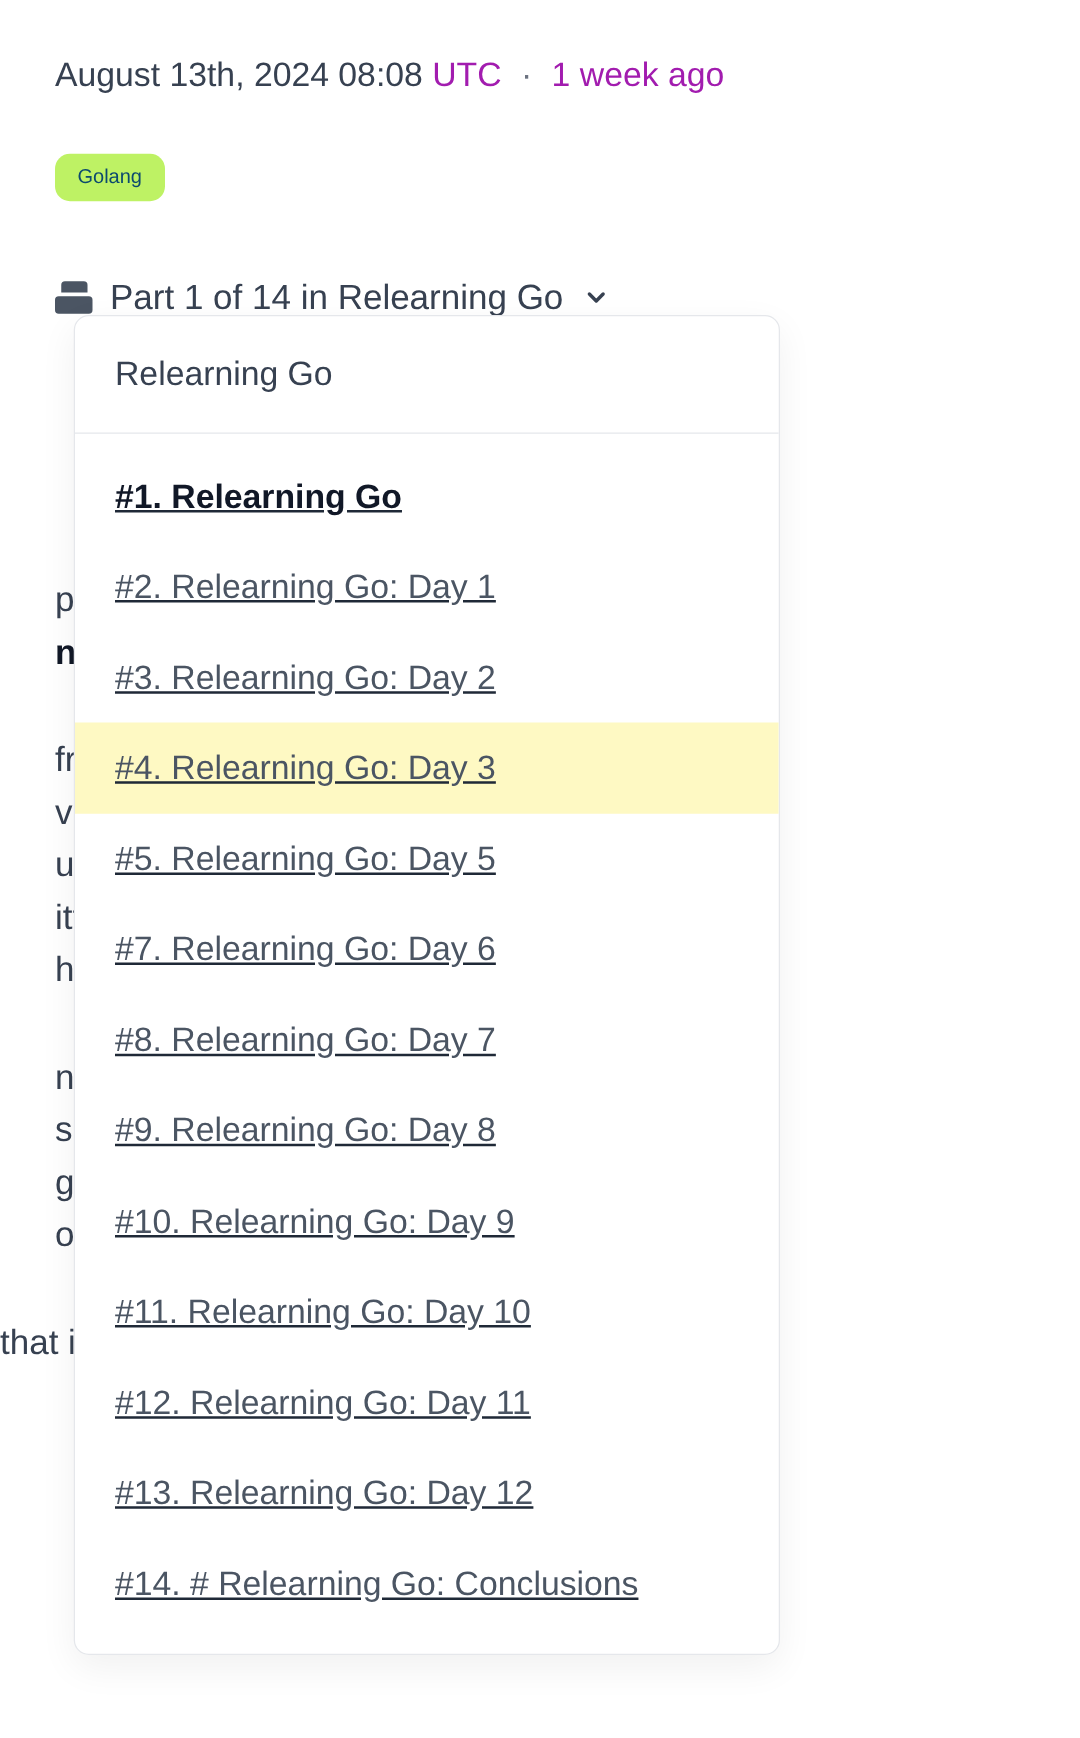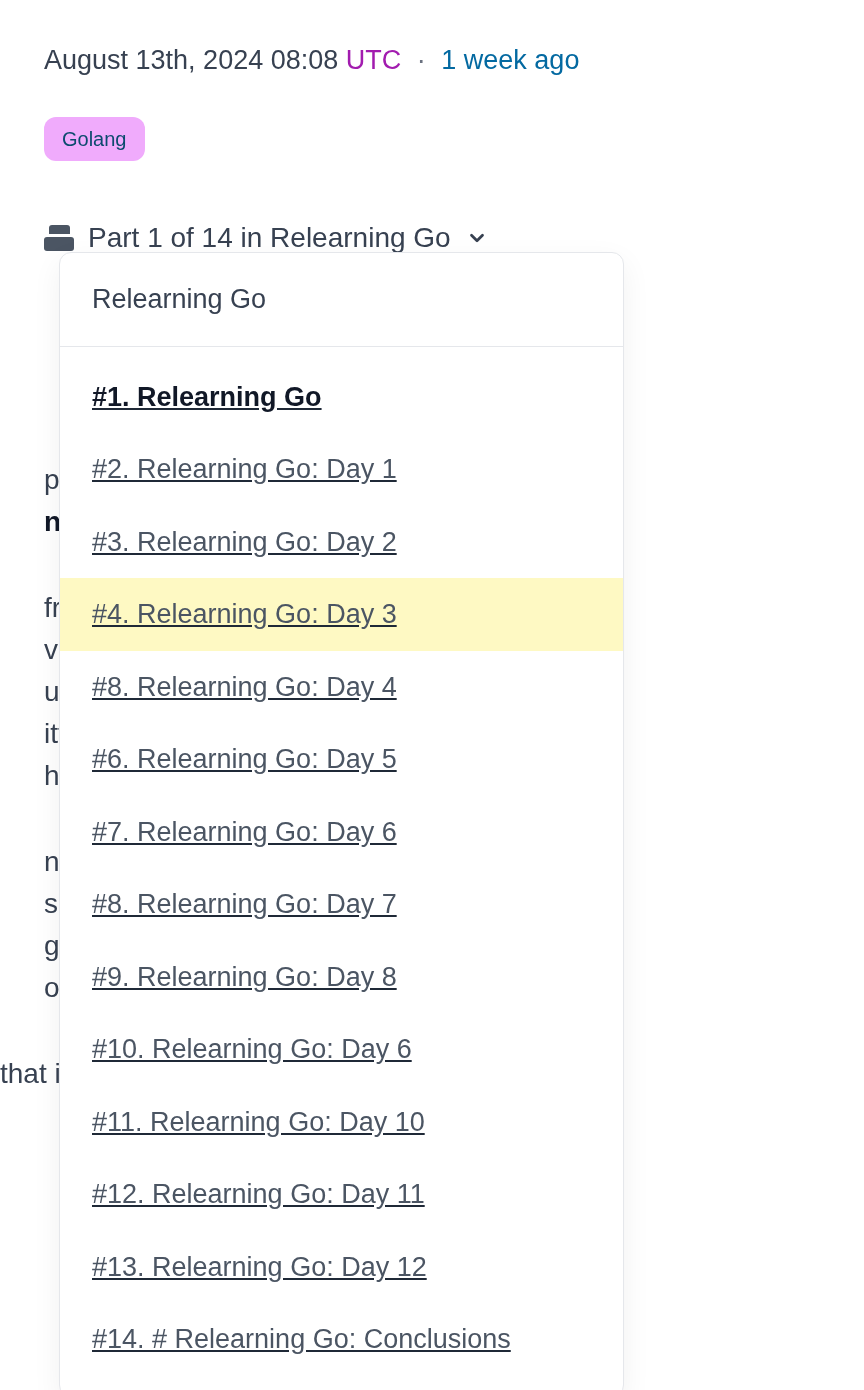--- a/index.html
+++ b/index.html
@@ -26,33 +26,33 @@
     }
     .meta-tz {
       color: #a21caf;
       font-weight: 400;
     }
     .meta-sep {
       color: #6b7280;
       margin: 0 8px;
     }
     .meta-rel {
-      color: #0369a1;
+      color: #a21caf;
       font-weight: 400;
     }
     .tag-row {
       margin-bottom: 44px;
     }
     .tag {
       display: inline-block;
-      background: #f0abfc;
+      background: #bef264;
       color: #0c4a6e;
       padding: 7px 18px;
       border-radius: 12px;
-      font-size: 20px;
+      font-size: 16px;
       font-weight: 400;
     }
     .series-bar {
       display: inline-flex;
       align-items: center;
       gap: 14px;
       color: #374151;
       font-size: 28px;
       cursor: pointer;
       position: relative;
@@ -173,26 +173,25 @@
   </span>
 </div>
 
 <div class="dropdown">
   <div class="dropdown-header">Relearning Go</div>
   <ul class="dropdown-list" id="dropdown-list">
       <li class="dropdown-item current">#1. Relearning Go</li>
       <li class="dropdown-item">#2. Relearning Go: Day 1</li>
       <li class="dropdown-item">#3. Relearning Go: Day 2</li>
       <li class="dropdown-item hovered">#4. Relearning Go: Day 3</li>
-      <li class="dropdown-item">#8. Relearning Go: Day 4</li>
-      <li class="dropdown-item">#6. Relearning Go: Day 5</li>
+      <li class="dropdown-item">#5. Relearning Go: Day 5</li>
       <li class="dropdown-item">#7. Relearning Go: Day 6</li>
       <li class="dropdown-item">#8. Relearning Go: Day 7</li>
       <li class="dropdown-item">#9. Relearning Go: Day 8</li>
-      <li class="dropdown-item">#10. Relearning Go: Day 6</li>
+      <li class="dropdown-item">#10. Relearning Go: Day 9</li>
       <li class="dropdown-item">#11. Relearning Go: Day 10</li>
       <li class="dropdown-item">#12. Relearning Go: Day 11</li>
       <li class="dropdown-item">#13. Relearning Go: Day 12</li>
       <li class="dropdown-item">#14. # Relearning Go: Conclusions</li>
     </ul>
 </div>
 
 <div class="article-body">
   <p>
     <span>programming lang</span><br>

